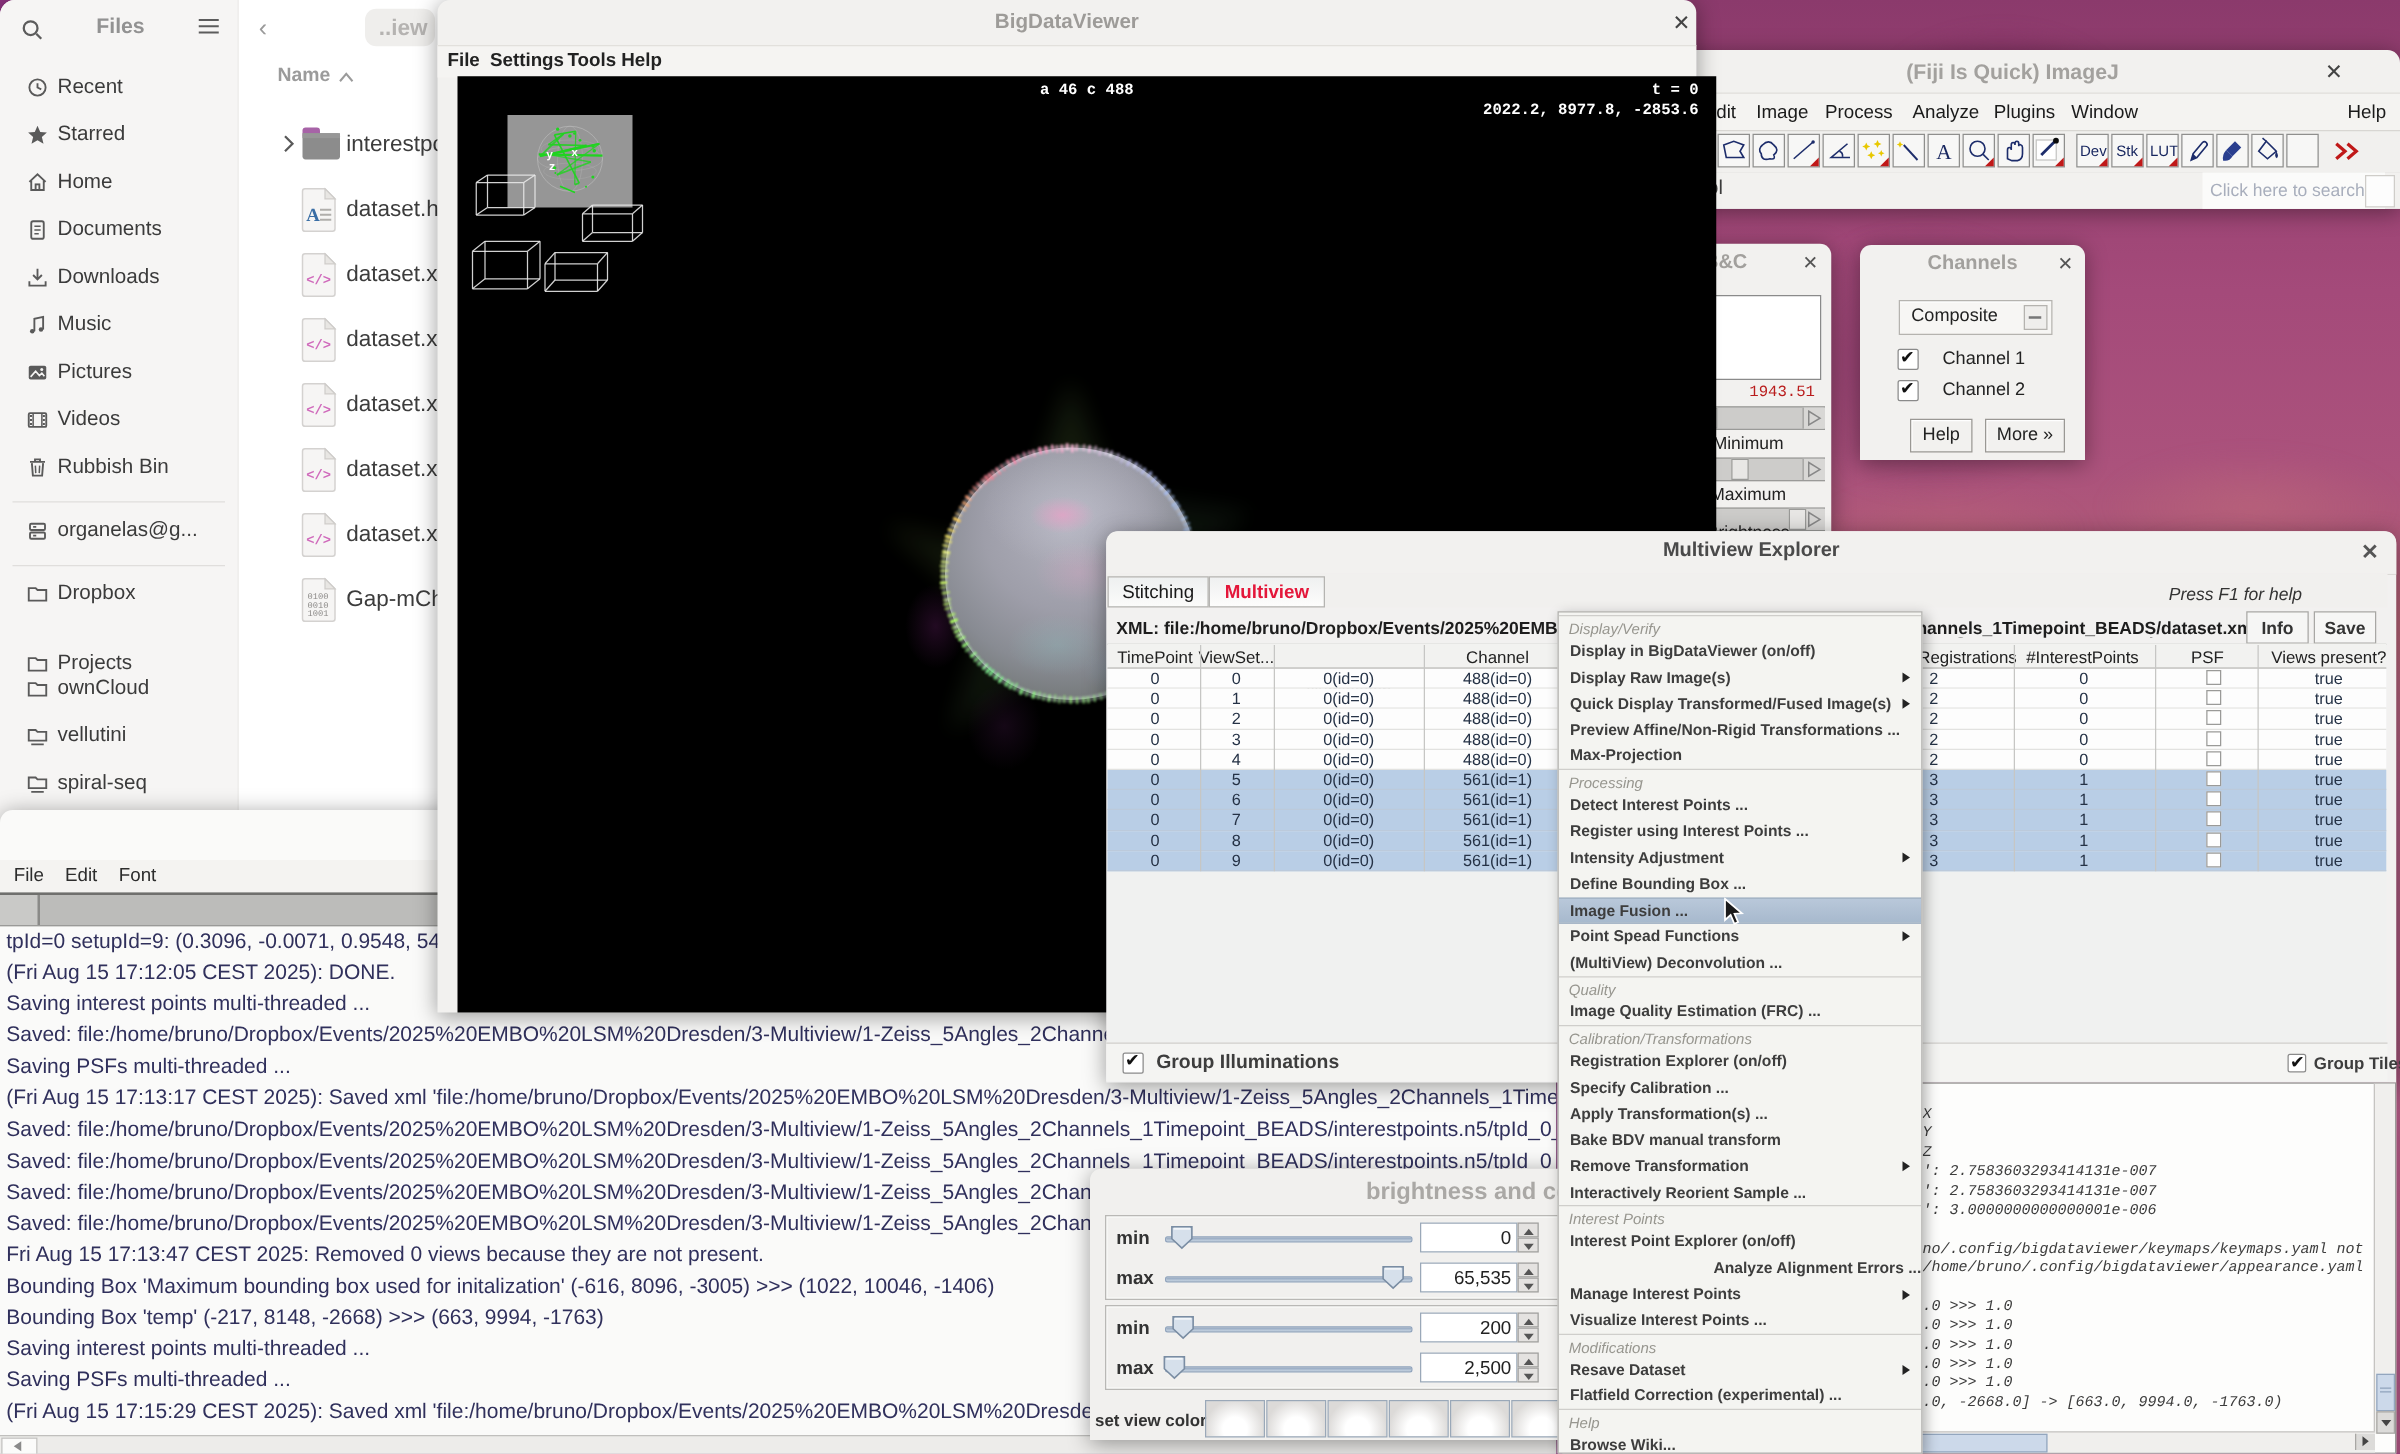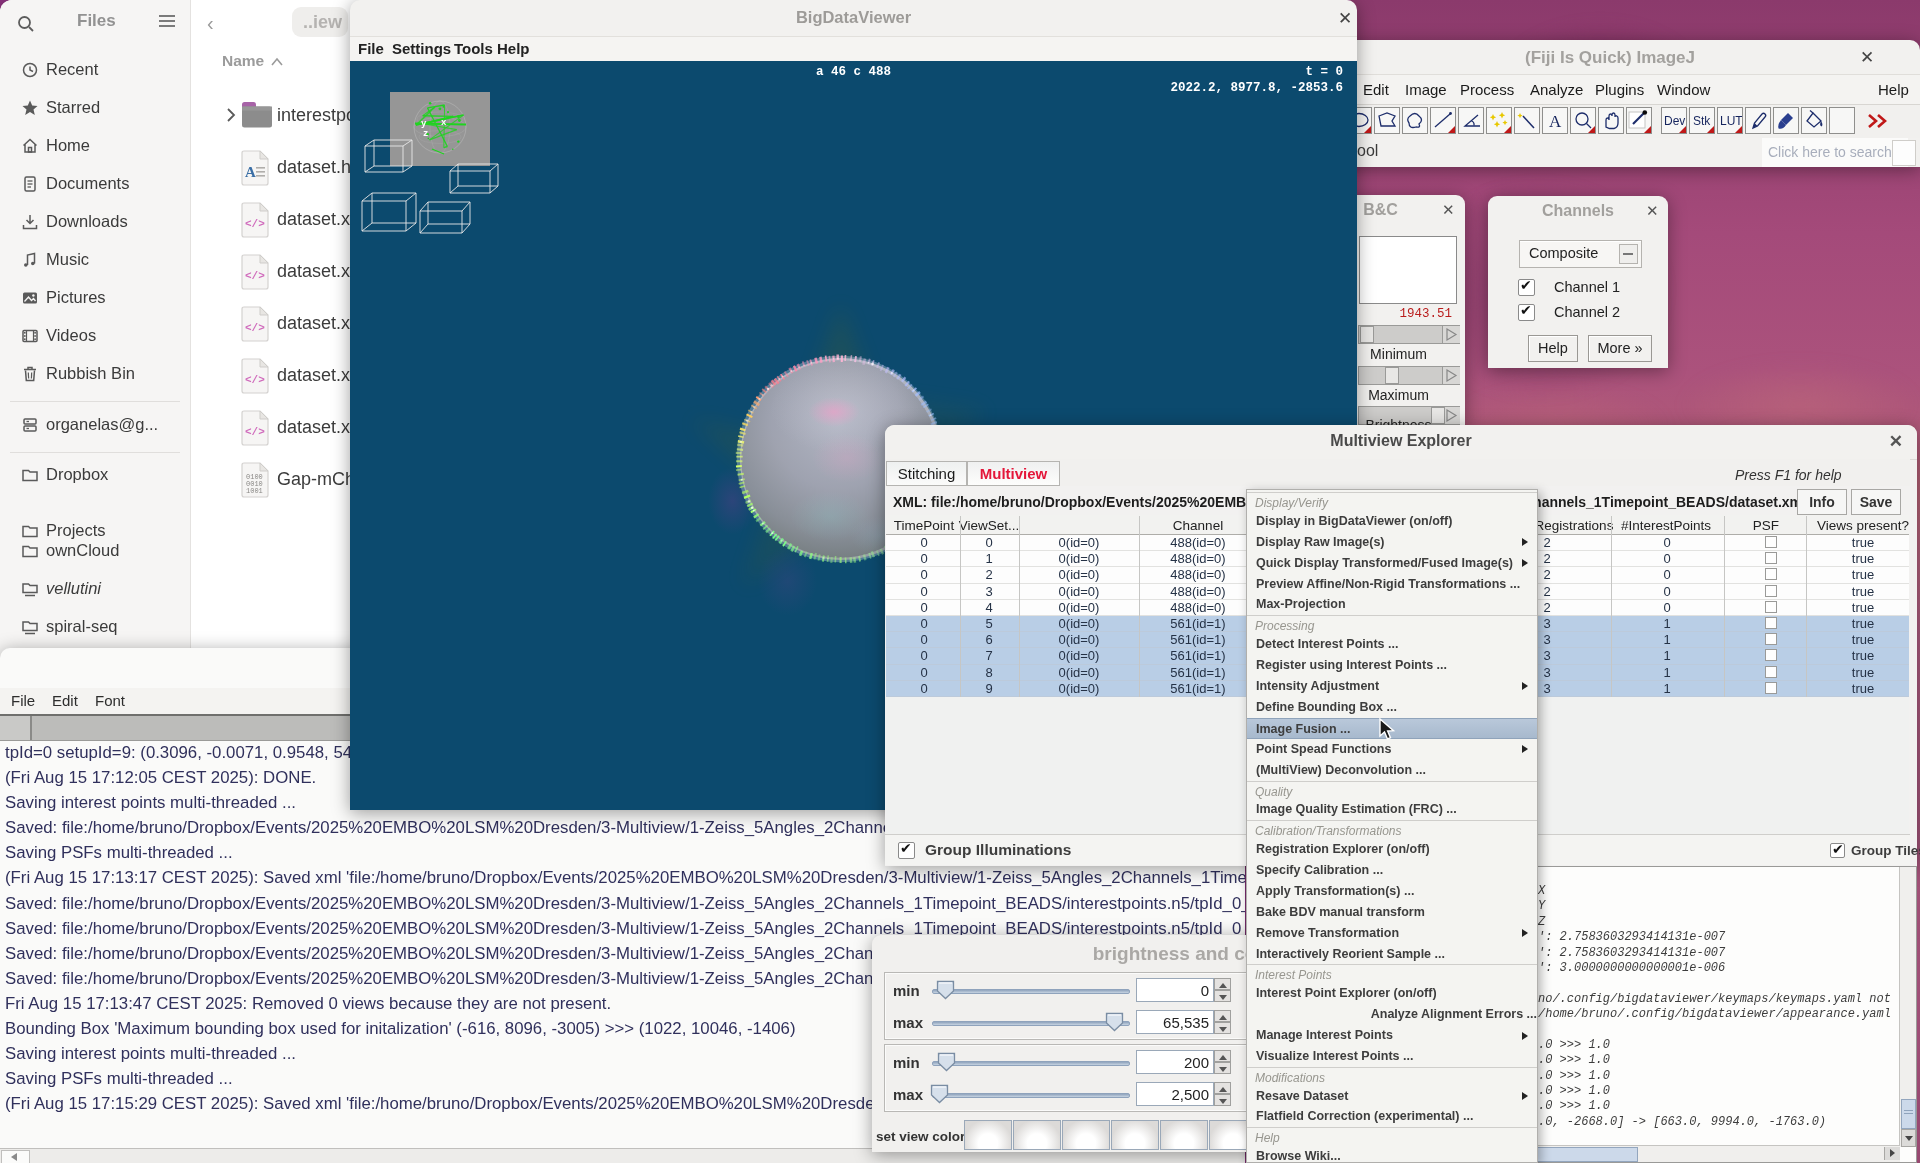--- a/index.html
+++ b/index.html
@@ -145,21 +145,21 @@
             <path d="M2 4.5 L2 14.5 L16 14.5 L16 6 L9 6 L7.5 4.5 Z" fill="none" stroke="#5a5a5a" stroke-width="1.5"></path>
           </svg></span>
         <span class="lb">Projects</span>
       </div>
       <div class="srow" style="top:532px;">
         <span class="ic"><svg width="18" height="18" viewBox="0 0 18 18">
             <path d="M2 4.5 L2 14.5 L16 14.5 L16 6 L9 6 L7.5 4.5 Z" fill="none" stroke="#5a5a5a" stroke-width="1.5"></path>
           </svg></span>
         <span class="lb">ownCloud</span>
       </div>
-      <div class="srow" style="top:570px;font-style:italic;">
+      <div class="srow" style="top:570px;">
         <span class="ic"><svg width="18" height="18" viewBox="0 0 18 18">
             <path d="M2 4 L2 12.5 L16 12.5 L16 5.5 L9 5.5 L7.5 4 Z" fill="none" stroke="#5a5a5a" stroke-width="1.5"></path>
             <line x1="4" y1="15.5" x2="14" y2="15.5" stroke="#5a5a5a" stroke-width="1.5"></line>
           </svg></span>
         <span class="lb">vellutini</span>
       </div>
       <div class="srow" style="top:608px;">
         <span class="ic"><svg width="18" height="18" viewBox="0 0 18 18">
             <path d="M2 4 L2 12.5 L16 12.5 L16 5.5 L9 5.5 L7.5 4 Z" fill="none" stroke="#5a5a5a" stroke-width="1.5"></path>
             <line x1="4" y1="15.5" x2="14" y2="15.5" stroke="#5a5a5a" stroke-width="1.5"></line>
@@ -404,41 +404,42 @@
       <div class="logline">Saving interest points multi-threaded ...</div>
       <div class="logline">Saved: file:/home/bruno/Dropbox/Events/2025%20EMBO%20LSM%20Dresden/3-Multiview/1-Zeiss_5Angles_2Channe</div>
       <div class="logline">Saving PSFs multi-threaded ...</div>
       <div class="logline">(Fri Aug 15 17:13:17 CEST 2025): Saved xml 'file:/home/bruno/Dropbox/Events/2025%20EMBO%20LSM%20Dresden/3-Multiview/1-Zeiss_5Angles_2Channels_1Timepoi</div>
       <div class="logline">Saved: file:/home/bruno/Dropbox/Events/2025%20EMBO%20LSM%20Dresden/3-Multiview/1-Zeiss_5Angles_2Channels_1Timepoint_BEADS/interestpoints.n5/tpId_0_</div>
       <div class="logline">Saved: file:/home/bruno/Dropbox/Events/2025%20EMBO%20LSM%20Dresden/3-Multiview/1-Zeiss_5Angles_2Channels_1Timepoint_BEADS/interestpoints.n5/tpId_0_v</div>
       <div class="logline">Saved: file:/home/bruno/Dropbox/Events/2025%20EMBO%20LSM%20Dresden/3-Multiview/1-Zeiss_5Angles_2Channe</div>
       <div class="logline">Saved: file:/home/bruno/Dropbox/Events/2025%20EMBO%20LSM%20Dresden/3-Multiview/1-Zeiss_5Angles_2Chann</div>
       <div class="logline">Fri Aug 15 17:13:47 CEST 2025: Removed 0 views because they are not present.</div>
       <div class="logline">Bounding Box 'Maximum bounding box used for initalization' (-616, 8096, -3005) &gt;&gt;&gt; (1022, 10046, -1406)</div>
+      <div class="logline">Bounding Box 'temp' (-217, 8148, -2668) &gt;&gt;&gt; (663, 9994, -1763)</div>
       <div class="logline">Saving interest points multi-threaded ...</div>
       <div class="logline">Saving PSFs multi-threaded ...</div>
       <div class="logline">(Fri Aug 15 17:15:29 CEST 2025): Saved xml 'file:/home/bruno/Dropbox/Events/2025%20EMBO%20LSM%20Dresden/</div>
     </div>
   <div class="a" style="left:0;top:500px;width:1245px;height:15px;background:#edecea;border-top:1px solid #c0bfbd;">
     <div class="a" style="left:1px;top:1px;width:27px;height:12px;background:#fbfbfa;border:1px solid #c0bfbd;">
         <div class="a" style="left:9px;top:2px;width:0;height:0;border-right:6px solid #8a8a8a;border-top:4px solid transparent;border-bottom:4px solid transparent;"></div>
       </div>
   </div>
 </div>
 
 <div class="win" id="bdv" style="left:350px;top:0;width:1007px;height:810px;background:#f2f1ef;border-radius:10px 10px 0 0;z-index:5;">
   <div class="t" style="left:0;top:8px;width:100%;text-align:center;font-weight:bold;font-size:16.5px;color:#9d9b98;">BigDataViewer</div>
   <div class="t" style="left:988px;top:8px;font-size:17px;color:#444;">✕</div>
   <div class="a" style="left:0;top:36px;width:1007px;height:25px;background:#f5f4f2;border-top:1px solid #e2e0dc;">
     <div class="t" style="left:8px;top:3px;font-size:15px;color:#222;font-weight:bold;">File</div>
     <div class="t" style="left:42px;top:3px;font-size:15px;color:#222;font-weight:bold;">Settings</div>
     <div class="t" style="left:104px;top:3px;font-size:15px;color:#222;font-weight:bold;">Tools</div>
     <div class="t" style="left:147px;top:3px;font-size:15px;color:#222;font-weight:bold;">Help</div>
   </div>
-  <div class="a" id="bdvcanvas" style="left:0;top:61px;width:1007px;height:749px;background:#0c4a6e;overflow:hidden;">
+  <div class="a" id="bdvcanvas" style="left:16px;top:61px;width:1007px;height:749px;background:#000000;overflow:hidden;">
     <div class="t mono" style="left:0;top:4px;width:1007px;text-align:center;font-size:12.5px;font-weight:bold;color:#fff;">a 46 c 488</div>
     <div class="t mono" style="right:14px;top:4px;text-align:right;font-size:12.5px;font-weight:bold;color:#fff;">t = 0</div>
     <div class="t mono" style="right:14px;top:20px;text-align:right;font-size:12.5px;font-weight:bold;color:#fff;">2022.2, 8977.8, -2853.6</div>
     <div id="bdvscene">
         <div class="a" style="left:40px;top:31px;width:100px;height:74px;background:#969696;"></div>
         <svg class="a" style="left:60px;top:36px" width="62" height="62">
           <circle cx="30" cy="30" r="26" fill="none" stroke="#cccccc" stroke-width="0.8" opacity="0.45"></circle>
           <ellipse cx="30" cy="30" rx="26" ry="9.5" fill="none" stroke="#c5c5c5" stroke-width="0.6" opacity="0.35"></ellipse>
           <ellipse cx="30" cy="30" rx="10" ry="26" fill="none" stroke="#c5c5c5" stroke-width="0.6" opacity="0.35"></ellipse>
           <ellipse cx="30" cy="22" rx="23" ry="7" fill="none" stroke="#c5c5c5" stroke-width="0.5" opacity="0.3"></ellipse>

